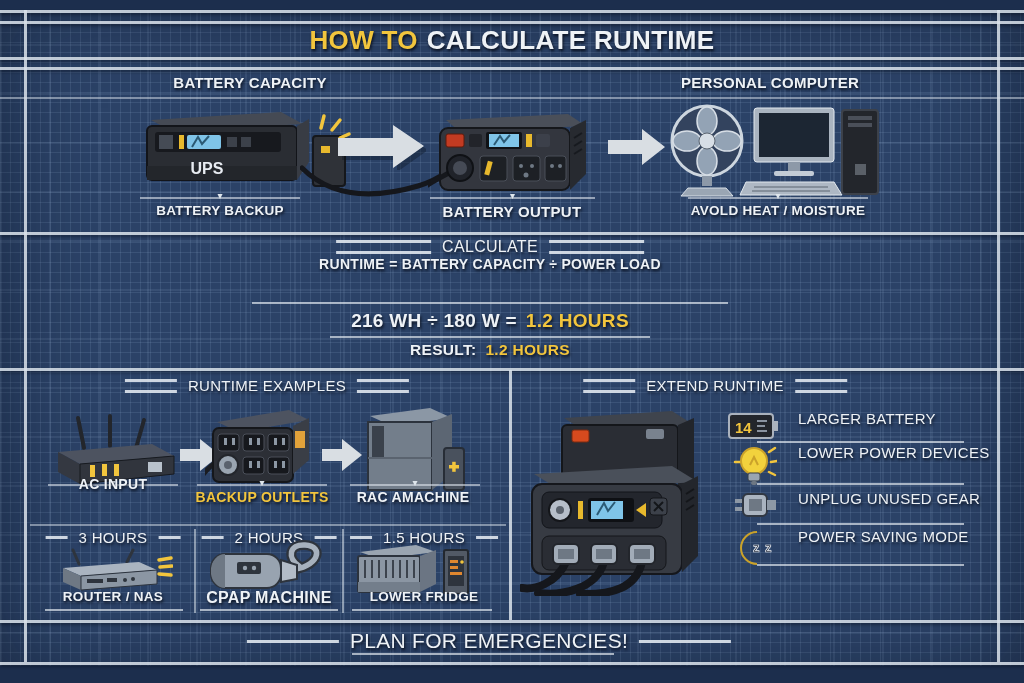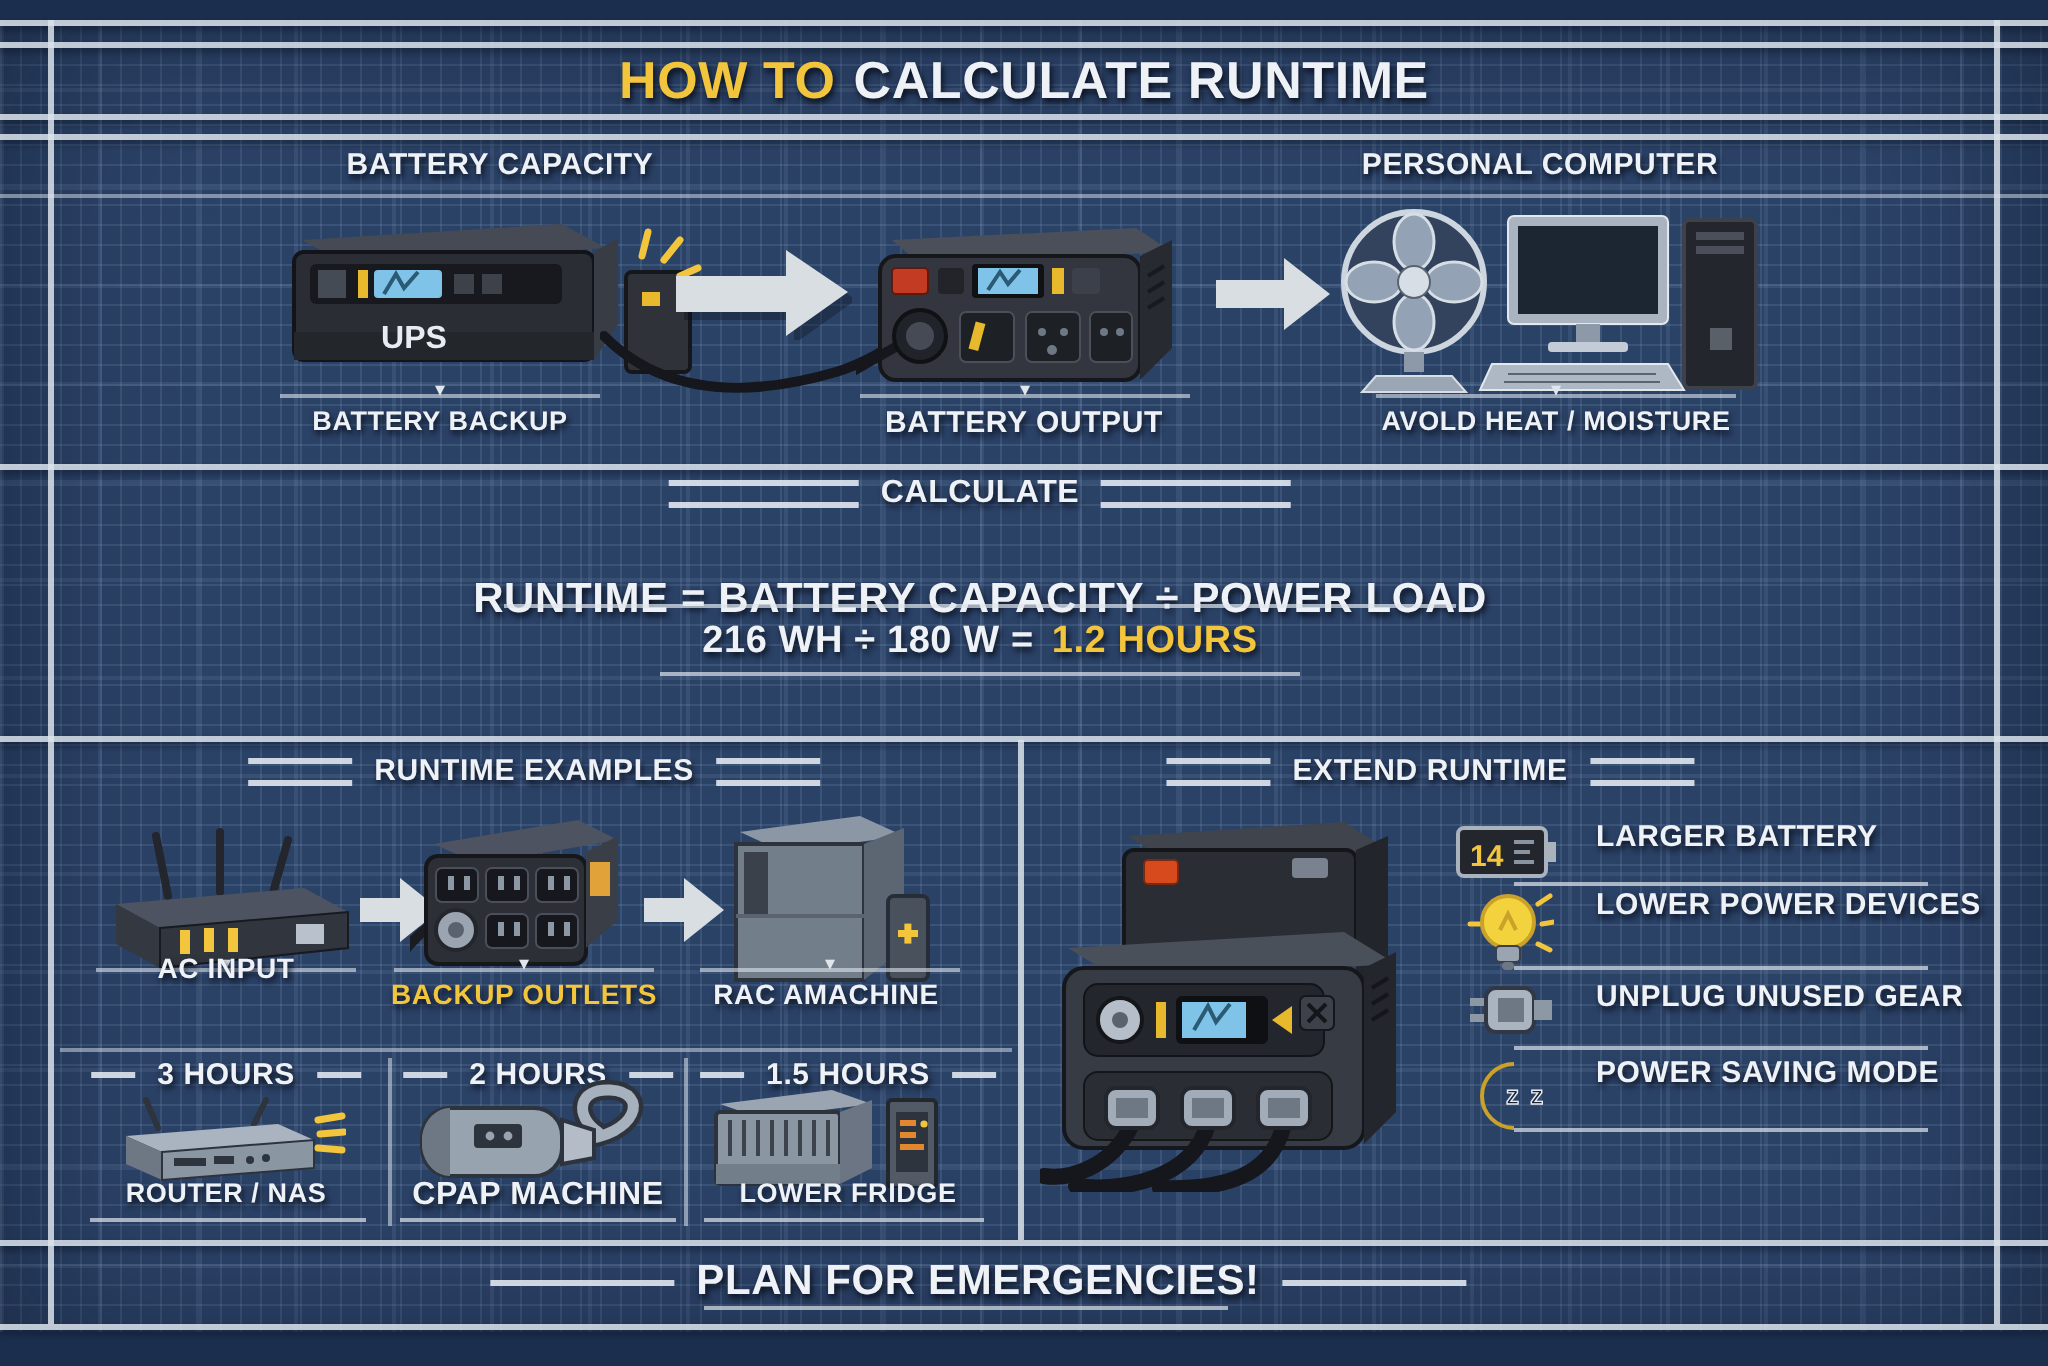--- a/index.html
+++ b/index.html
@@ -17,21 +17,21 @@
   .hline.thin{height:2px;background:rgba(219,227,235,.5);box-shadow:none}
   .vline{position:absolute;width:3px;background:rgba(219,227,235,.85)}
   .vline.thin{width:2px;background:rgba(219,227,235,.55)}
   .txt{position:absolute;color:#eef2f6;font-weight:bold;letter-spacing:.3px;text-shadow:1px 2px 3px rgba(5,10,21,.9);white-space:nowrap}
   .ctr{transform:translateX(-50%)}
   .yellow{color:#f2c53d}
   .sp>*+*{margin-left:9px}
   .hdr{position:absolute;display:flex;align-items:center;gap:11px;transform:translateX(-50%)}
   .dline{height:8px;border-top:3px solid rgba(224,231,238,.9);border-bottom:3px solid rgba(224,231,238,.9)}
   .dash{height:3px;background:rgba(224,231,238,.9)}
-  .lbl{color:#eef2f6;font-weight:bold;letter-spacing:.3px;text-shadow:1px 2px 3px rgba(5,10,21,.9);font-size:15px;white-space:nowrap}
+  .lbl{color:#eef2f6;font-weight:normal;letter-spacing:.3px;text-shadow:1px 2px 3px rgba(5,10,21,.9);font-size:15px;white-space:nowrap}
   .pline{position:absolute;border-top:2px solid rgba(222,229,236,.6)}
   .pline i{position:absolute;left:50%;top:-9px;transform:translateX(-50%);color:#dfe6ec;font-style:normal;font-size:10px;text-shadow:none}
   .uline{position:absolute;height:2px;background:rgba(222,229,236,.7)}
   .icon{position:absolute}
   .tip{position:absolute;display:flex;align-items:flex-start;gap:14px}
   .tipicon{width:58px;display:flex;justify-content:center;align-items:center}
 </style>
 </head>
 <body>
 
@@ -161,26 +161,29 @@
     </div>
   <div class="txt ctr" style="left:220px;top:203px;font-size:13.5px">BATTERY BACKUP</div>
   <div class="txt ctr" style="left:512px;top:203px;font-size:15px">BATTERY OUTPUT</div>
   <div class="txt ctr" style="left:778px;top:203px;font-size:13.5px">AVOLD HEAT / MOISTURE</div>
 
   <div class="hdr" style="left:490px;top:238px">
     <span class="dline" style="width:95px"></span>
     <span class="lbl" style="font-size:16px">CALCULATE</span>
     <span class="dline" style="width:95px"></span>
   </div>
-  <div class="txt ctr" style="left:490px;top:288px;font-size:21px">RUNTIME = BATTERY CAPACITY ÷ POWER LOAD</div>
+  <div class="txt ctr" style="left:490px;top:256px;font-size:14px">RUNTIME = BATTERY CAPACITY ÷ POWER LOAD</div>
   <div class="uline" style="left:252px;top:302px;width:476px"></div>
   <div class="txt ctr sp" style="left:490px;top:310px;font-size:19px">
     <span>216 WH ÷ 180 W =</span><span class="yellow">1.2 HOURS</span>
   </div>
   <div class="uline" style="left:330px;top:336px;width:320px"></div>
+  <div class="txt ctr sp" style="left:490px;top:341px;font-size:15.5px">
+    <span>RESULT:</span><span class="yellow">1.2 HOURS</span>
+  </div>
 
   <div class="hdr" style="left:267px;top:377px">
     <span class="dline" style="width:52px"></span>
     <span class="lbl">RUNTIME EXAMPLES</span>
     <span class="dline" style="width:52px"></span>
   </div>
 
   <svg class="icon" style="left:52px;top:412px" width="130" height="78" viewBox="0 0 130 78">
     <g stroke="#23262c" stroke-width="4" stroke-linecap="round">
       <line x1="32" y1="36" x2="26" y2="6"></line>

